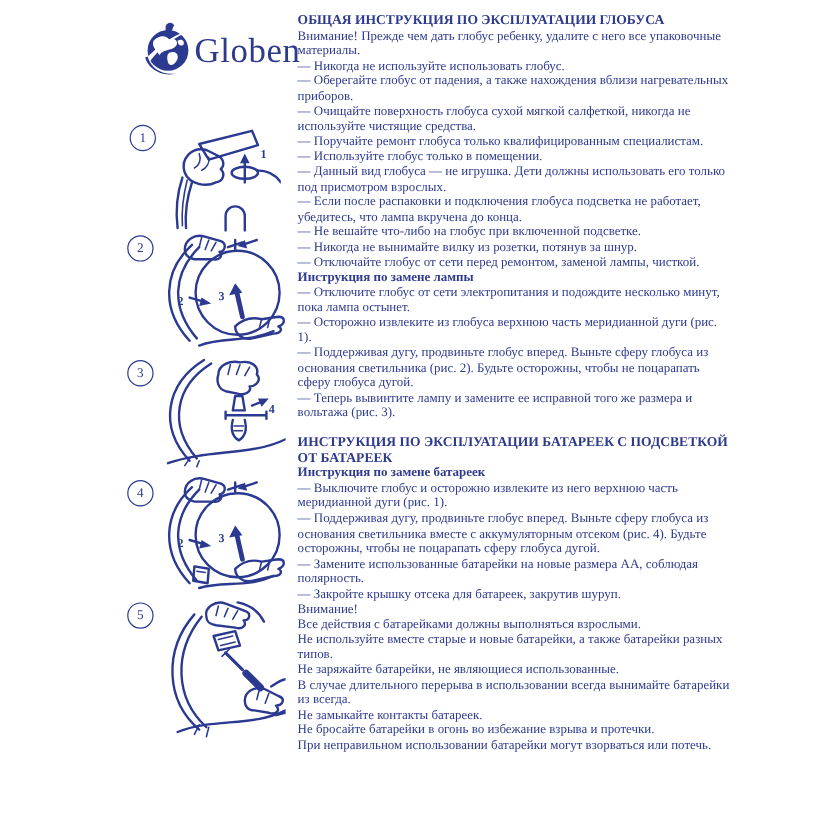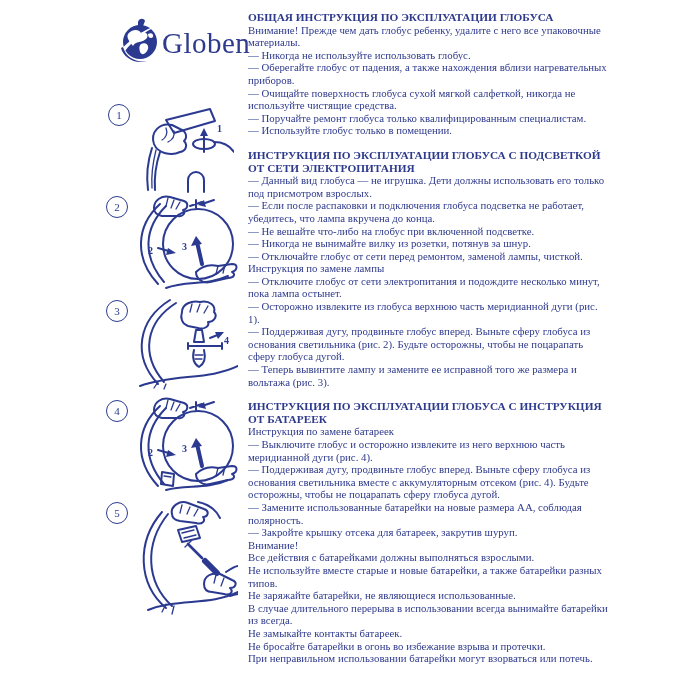--- a/index.html
+++ b/index.html
@@ -33,21 +33,21 @@
   .sk-fill{fill:var(--stroke);stroke:none;}
   .sk-label{fill:var(--stroke);font-family:"Liberation Serif", serif;font-weight:bold;font-size:10px;}
   
   .t-col{
     position:absolute;left:248px;top:11px;width:360px;
     font-size:10.8px;line-height:12.6px;color:var(--ink);
   }
   .blk{margin:0;}
   .blk.h1{font-weight:bold;font-size:11.3px;margin-top:12px;}
   .t-col .blk.h1:first-child{margin-top:0;}
-  .blk.h3{font-weight:normal;}
+  .blk.h3{font-weight:bold;}
 </style>
 </head>
 <body>
 
 <div class="logo">
   <span>
     <svg width="50" height="50" viewBox="0 0 50 50">
       <path class="sk-fill" d="M22,6 C23,2 28,2 29,5 L27,10 L22,10 Z"></path>
       <circle cx="24" cy="26" r="17" fill="#2b3a90"></circle>
       <path d="M12,18 C16,13 23,13 25,17 C29,15 33,18 31,22 C27,27 19,25 17,30 C14,26 10,22 12,18 Z" fill="#ffffff"></path>
@@ -169,34 +169,33 @@
 </div>
 
 <div class="t-col">
     <div class="blk h1">ОБЩАЯ ИНСТРУКЦИЯ ПО ЭКСПЛУАТАЦИИ ГЛОБУСА</div>
     <div class="blk p">Внимание! Прежде чем дать глобус ребенку, удалите с него все упаковочные материалы.</div>
     <div class="blk p">— Никогда не используйте использовать глобус.</div>
     <div class="blk p">— Оберегайте глобус от падения, а также нахождения вблизи нагревательных приборов.</div>
     <div class="blk p">— Очищайте поверхность глобуса сухой мягкой салфеткой, никогда не используйте чистящие средства.</div>
     <div class="blk p">— Поручайте ремонт глобуса только квалифицированным специалистам.</div>
     <div class="blk p">— Используйте глобус только в помещении.</div>
-    <div class="blk h1">ИНСТРУКЦИЯ ПО ЭКСПЛУАТАЦИИ ГЛОБУСА С ПОДСВЕТКОЙ ОТ СЕТИ ЭЛЕКТРОПИТАНИЯ</div>
     <div class="blk p">— Данный вид глобуса — не игрушка. Дети должны использовать его только под присмотром взрослых.</div>
     <div class="blk p">— Если после распаковки и подключения глобуса подсветка не работает, убедитесь, что лампа вкручена до конца.</div>
     <div class="blk p">— Не вешайте что-либо на глобус при включенной подсветке.</div>
     <div class="blk p">— Никогда не вынимайте вилку из розетки, потянув за шнур.</div>
     <div class="blk p">— Отключайте глобус от сети перед ремонтом, заменой лампы, чисткой.</div>
     <div class="blk h3">Инструкция по замене лампы</div>
     <div class="blk p">— Отключите глобус от сети электропитания и подождите несколько минут, пока лампа остынет.</div>
     <div class="blk p">— Осторожно извлеките из глобуса верхнюю часть меридианной дуги (рис. 1).</div>
     <div class="blk p">— Поддерживая дугу, продвиньте глобус вперед. Выньте сферу глобуса из основания светильника (рис. 2). Будьте осторожны, чтобы не поцарапать сферу глобуса дугой.</div>
     <div class="blk p">— Теперь вывинтите лампу и замените ее исправной того же размера и вольтажа (рис. 3).</div>
-    <div class="blk h1">ИНСТРУКЦИЯ ПО ЭКСПЛУАТАЦИИ ГЛОБУСА С ИНСТРУКЦИЯ ОТ БАТАРЕЕК</div>
+    <div class="blk h1">ИНСТРУКЦИЯ ПО ЭКСПЛУАТАЦИИ БАТАРЕЕК С ПОДСВЕТКОЙ ОТ БАТАРЕЕК</div>
     <div class="blk h3">Инструкция по замене батареек</div>
-    <div class="blk p">— Выключите глобус и осторожно извлеките из него верхнюю часть меридианной дуги (рис. 4).</div>
+    <div class="blk p">— Выключите глобус и осторожно извлеките из него верхнюю часть меридианной дуги (рис. 1).</div>
     <div class="blk p">— Поддерживая дугу, продвиньте глобус вперед. Выньте сферу глобуса из основания светильника вместе с аккумуляторным отсеком (рис. 4). Будьте осторожны, чтобы не поцарапать сферу глобуса дугой.</div>
     <div class="blk p">— Замените использованные батарейки на новые размера АА, соблюдая полярность.</div>
     <div class="blk p">— Закройте крышку отсека для батареек, закрутив шуруп.</div>
     <div class="blk p">Внимание!</div>
     <div class="blk p">Все действия с батарейками должны выполняться взрослыми.</div>
     <div class="blk p">Не используйте вместе старые и новые батарейки, а также батарейки разных типов.</div>
     <div class="blk p">Не заряжайте батарейки, не являющиеся использованные.</div>
     <div class="blk p">В случае длительного перерыва в использовании всегда вынимайте батарейки из всегда.</div>
     <div class="blk p">Не замыкайте контакты батареек.</div>
     <div class="blk p">Не бросайте батарейки в огонь во избежание взрыва и протечки.</div>

